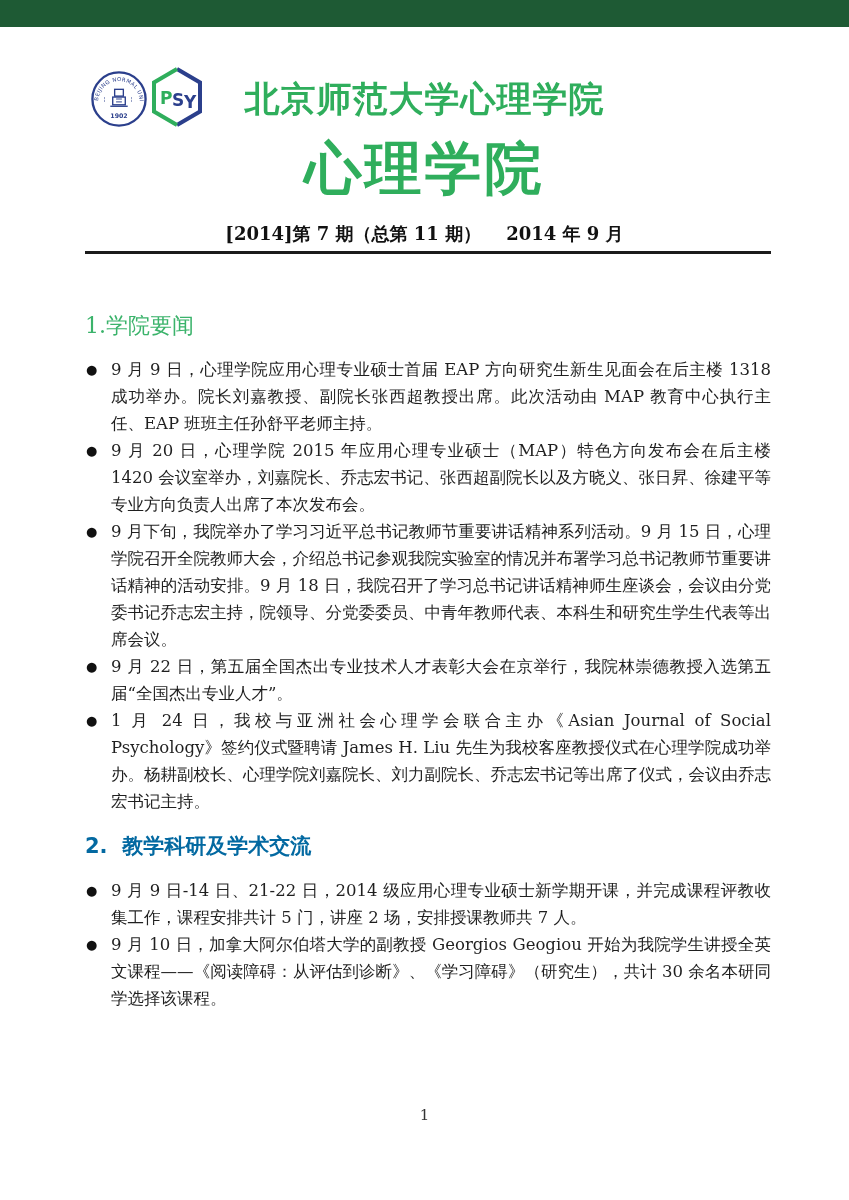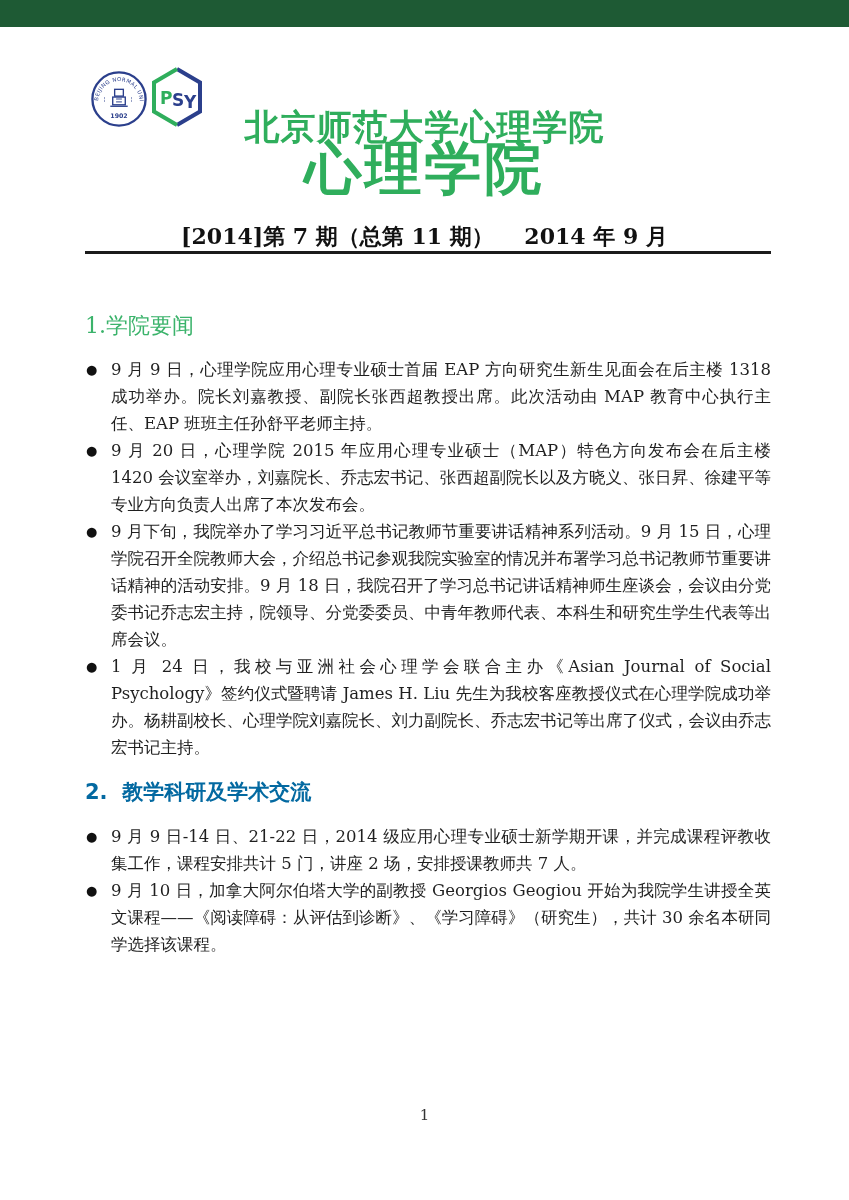--- a/index.html
+++ b/index.html
@@ -33,41 +33,40 @@
     position: absolute;
     left: 0; top: 76px;
     width: 100%;
     text-align: center;
     font-family: "DejaVu Sans", "Liberation Sans", sans-serif;
     font-weight: 700;
     font-size: 35px;
     letter-spacing: 1px;
     color: #2fae5c;
     white-space: nowrap;
-    margin-top: 28px;
   }
   .bulletin-title {
     position: absolute;
     left: 0; top: 131px;
     width: 100%;
     text-align: center;
     font-family: "DejaVu Serif", "Liberation Serif", serif;
     font-weight: 700;
     font-size: 57px;
     letter-spacing: 3px;
     color: #2fae5c;
     white-space: nowrap;
   }
   .issue-line {
     position: absolute;
     left: 0; top: 222px;
     width: 100%;
     text-align: center;
     font-weight: 700;
-    font-size: 22px;
+    font-size: 18px;
     color: #111111;
     white-space: pre;
   }
   .divider {
     position: absolute;
     left: 85px; top: 251px;
     width: 686px;
     height: 3px;
     background: #1b1b1b;
   }
@@ -170,20 +169,21 @@
   <div class="divider"></div>
 
   <div class="content">
 
     <h2 class="section-heading-1">1.学院要闻</h2>
 
     <ul class="bullet-list">
       <li>9 月 9 日，心理学院应用心理专业硕士首届 EAP 方向研究生新生见面会在后主楼 1318 成功举办。院长刘嘉教授、副院长张西超教授出席。此次活动由 MAP 教育中心执行主任、EAP 班班主任孙舒平老师主持。</li>
       <li>9 月 20 日，心理学院 2015 年应用心理专业硕士（MAP）特色方向发布会在后主楼 1420 会议室举办，刘嘉院长、乔志宏书记、张西超副院长以及方晓义、张日昇、徐建平等专业方向负责人出席了本次发布会。</li>
       <li>9 月下旬，我院举办了学习习近平总书记教师节重要讲话精神系列活动。9 月 15 日，心理学院召开全院教师大会，介绍总书记参观我院实验室的情况并布署学习总书记教师节重要讲话精神的活动安排。9 月 18 日，我院召开了学习总书记讲话精神师生座谈会，会议由分党委书记乔志宏主持，院领导、分党委委员、中青年教师代表、本科生和研究生学生代表等出席会议。</li>
+      <li>9 月 22 日，第五届全国杰出专业技术人才表彰大会在京举行，我院林崇德教授入选第五届“全国杰出专业人才”。</li>
       <li>1 月 24 日，我校与亚洲社会心理学会联合主办《Asian Journal of Social Psychology》签约仪式暨聘请 James H. Liu 先生为我校客座教授仪式在心理学院成功举办。杨耕副校长、心理学院刘嘉院长、刘力副院长、乔志宏书记等出席了仪式，会议由乔志宏书记主持。</li>
     </ul>
 
     <h2 class="section-heading-2">2.&nbsp; 教学科研及学术交流</h2>
 
     <ul class="bullet-list">
       <li>9 月 9 日-14 日、21-22 日，2014 级应用心理专业硕士新学期开课，并完成课程评教收集工作，课程安排共计 5 门，讲座 2 场，安排授课教师共 7 人。</li>
       <li>9 月 10 日，加拿大阿尔伯塔大学的副教授 Georgios Geogiou 开始为我院学生讲授全英文课程——《阅读障碍：从评估到诊断》、《学习障碍》（研究生），共计 30 余名本研同学选择该课程。</li>
     </ul>
 

